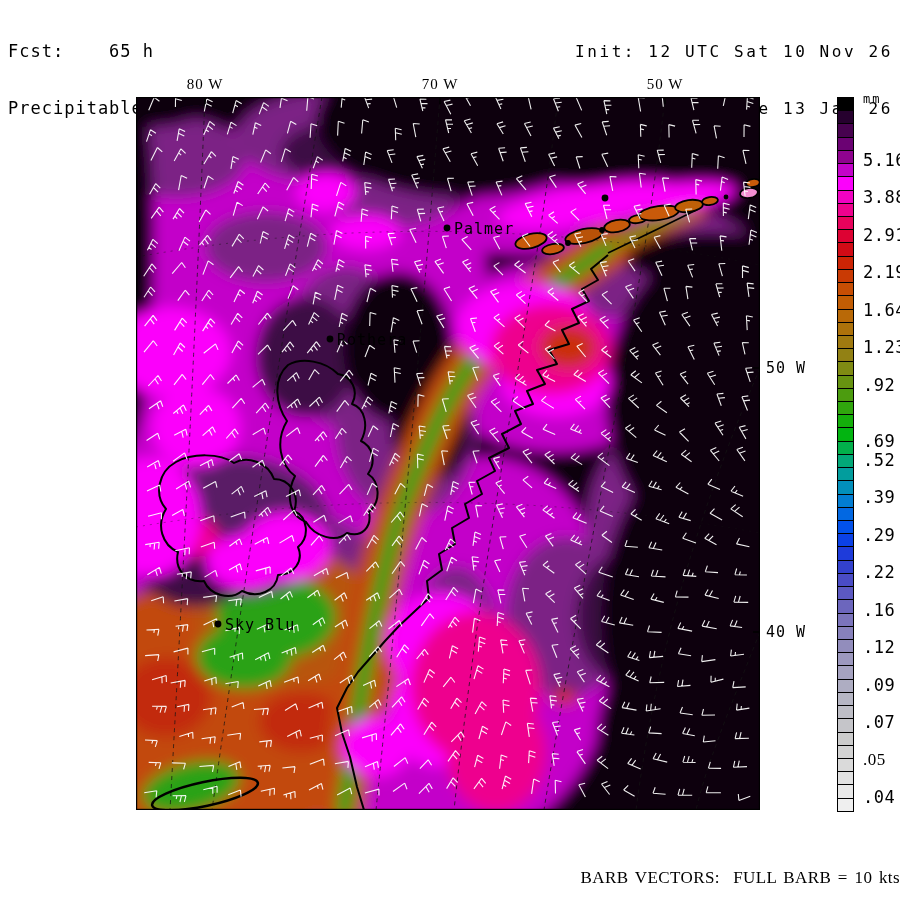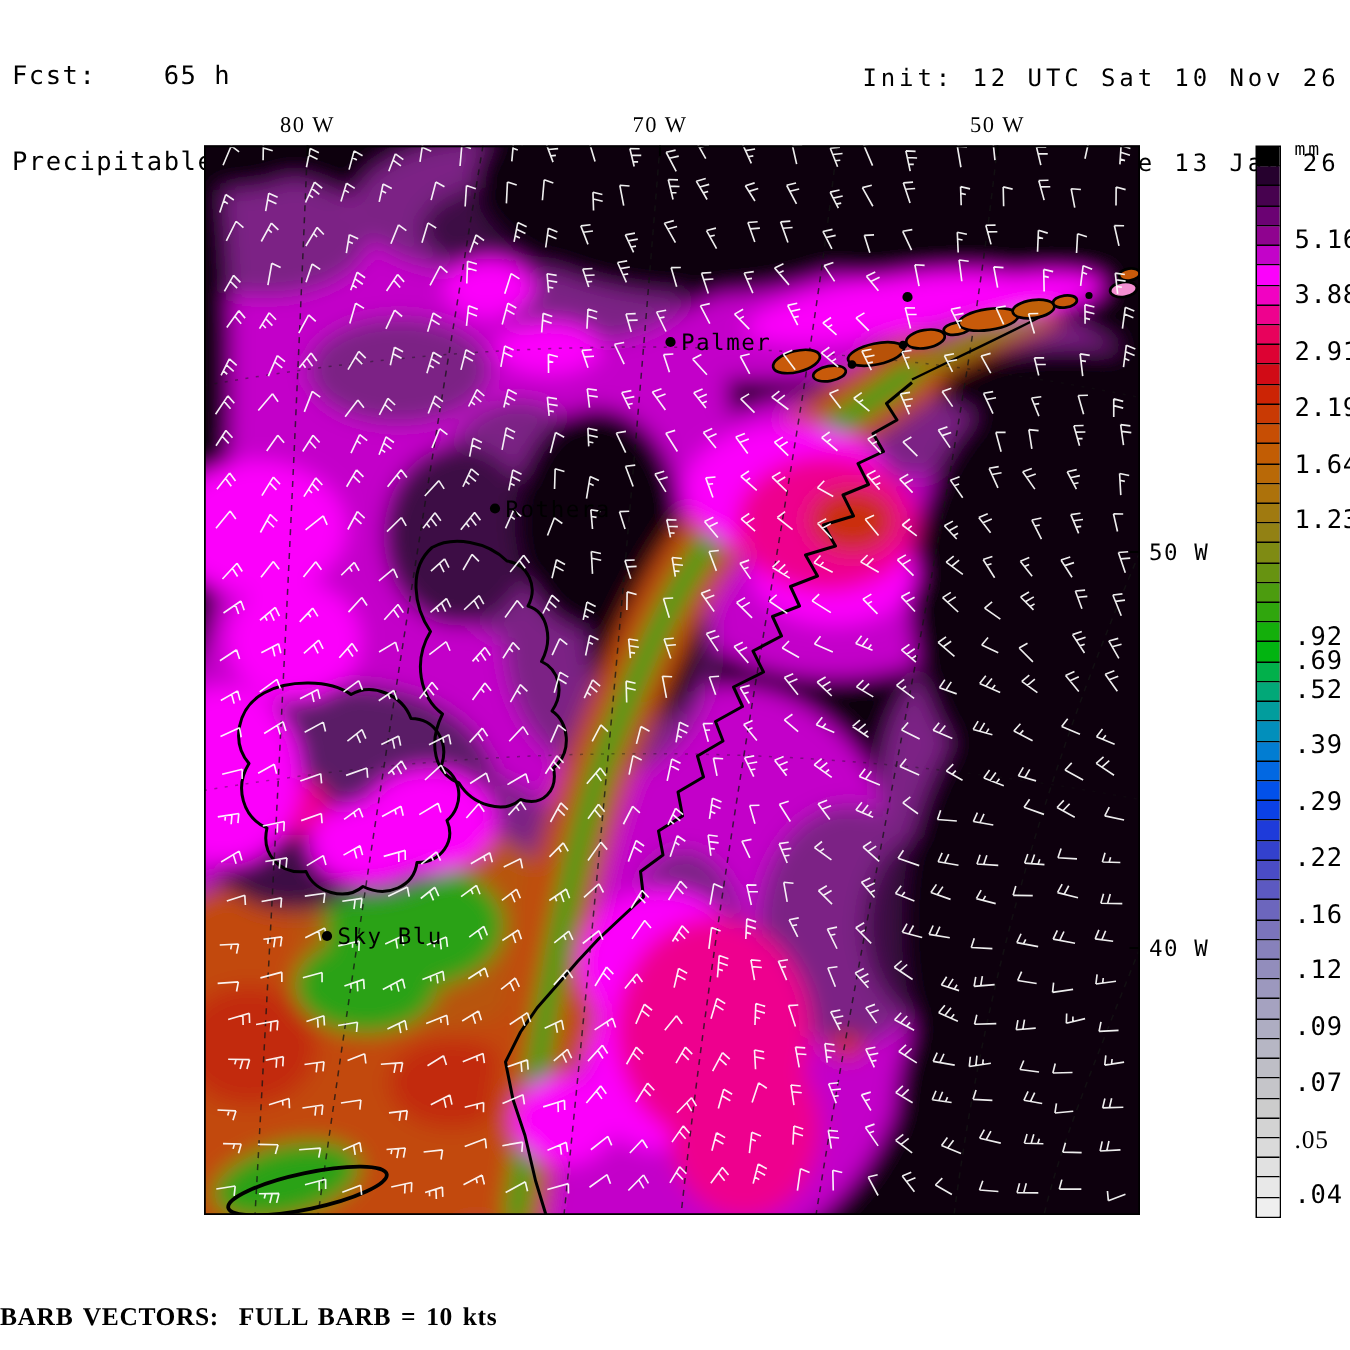--- a/index.html
+++ b/index.html
@@ -14,22 +14,22 @@
   .axis-right{position:absolute;left:766px;font-size:15px;letter-spacing:1px;}
   .mapbox{position:absolute;left:136px;top:97px;width:624px;height:713px;background:#08010c;}
   .mapbox svg{display:block;}
   .cbar{position:absolute;left:835px;top:95px;width:65px;height:725px;}
   .cbar-cells{position:absolute;left:2px;top:2px;width:15px;height:713px;
               display:flex;flex-direction:column;border:1px solid #000;box-sizing:content-box;}
   .cbar-cell{flex:1 1 auto;border-bottom:1px solid #000;}
   .cbar-cell:last-child{border-bottom:none;}
   .cbar-unit{position:absolute;left:28px;top:-3px;font-size:12px;letter-spacing:2px;}
   .cbar-lab{position:absolute;left:28px;height:20px;font-size:17px;letter-spacing:.5px;}
-  .caption{position:absolute;left:0;right:0;top:868px;text-align:left;
-           font-family:"Liberation Serif",serif;font-weight:bold;font-size:17px;
+  .caption{position:absolute;left:0;right:0;top:868px;text-align:right;
+           font-family:"Liberation Serif",serif;font-weight:normal;font-size:17px;
            letter-spacing:.4px;word-spacing:2px;white-space:pre;}
 </style>
 </head>
 <body>
 
 <div class="page">
 
   <div class="hdr-left">
     <div>Fcst:    65 h</div>
     <div>Precipitable water vapor</div>
@@ -263,21 +263,21 @@
         <div class="cbar-cell" style="background: rgb(239, 239, 239);"></div>
       </div>
     <div class="cbar-unit">mm</div>
     <div id="cbar-labels">
         <div class="cbar-lab" style="top: 55px;">5.16</div>
         <div class="cbar-lab" style="top: 92.47px;">3.88</div>
         <div class="cbar-lab" style="top: 129.94px;">2.91</div>
         <div class="cbar-lab" style="top: 167.41px;">2.19</div>
         <div class="cbar-lab" style="top: 204.88px;">1.64</div>
         <div class="cbar-lab" style="top: 242.35px;">1.23</div>
-        <div class="cbar-lab" style="top: 279.82px; margin-top: 40px;">.92</div>
+        <div class="cbar-lab" style="top: 279.82px;">.92</div>
         <div class="cbar-lab" style="top: 336px;">.69</div>
         <div class="cbar-lab" style="top: 354.76px;">.52</div>
         <div class="cbar-lab" style="top: 392.23px;">.39</div>
         <div class="cbar-lab" style="top: 429.7px;">.29</div>
         <div class="cbar-lab" style="top: 467.17px;">.22</div>
         <div class="cbar-lab" style="top: 504.64px;">.16</div>
         <div class="cbar-lab" style="top: 542.11px;">.12</div>
         <div class="cbar-lab" style="top: 579.58px;">.09</div>
         <div class="cbar-lab" style="top: 617.05px;">.07</div>
         <div class="cbar-lab" style="top: 654.52px; font-family: Liberation Serif, serif;">.05</div>

